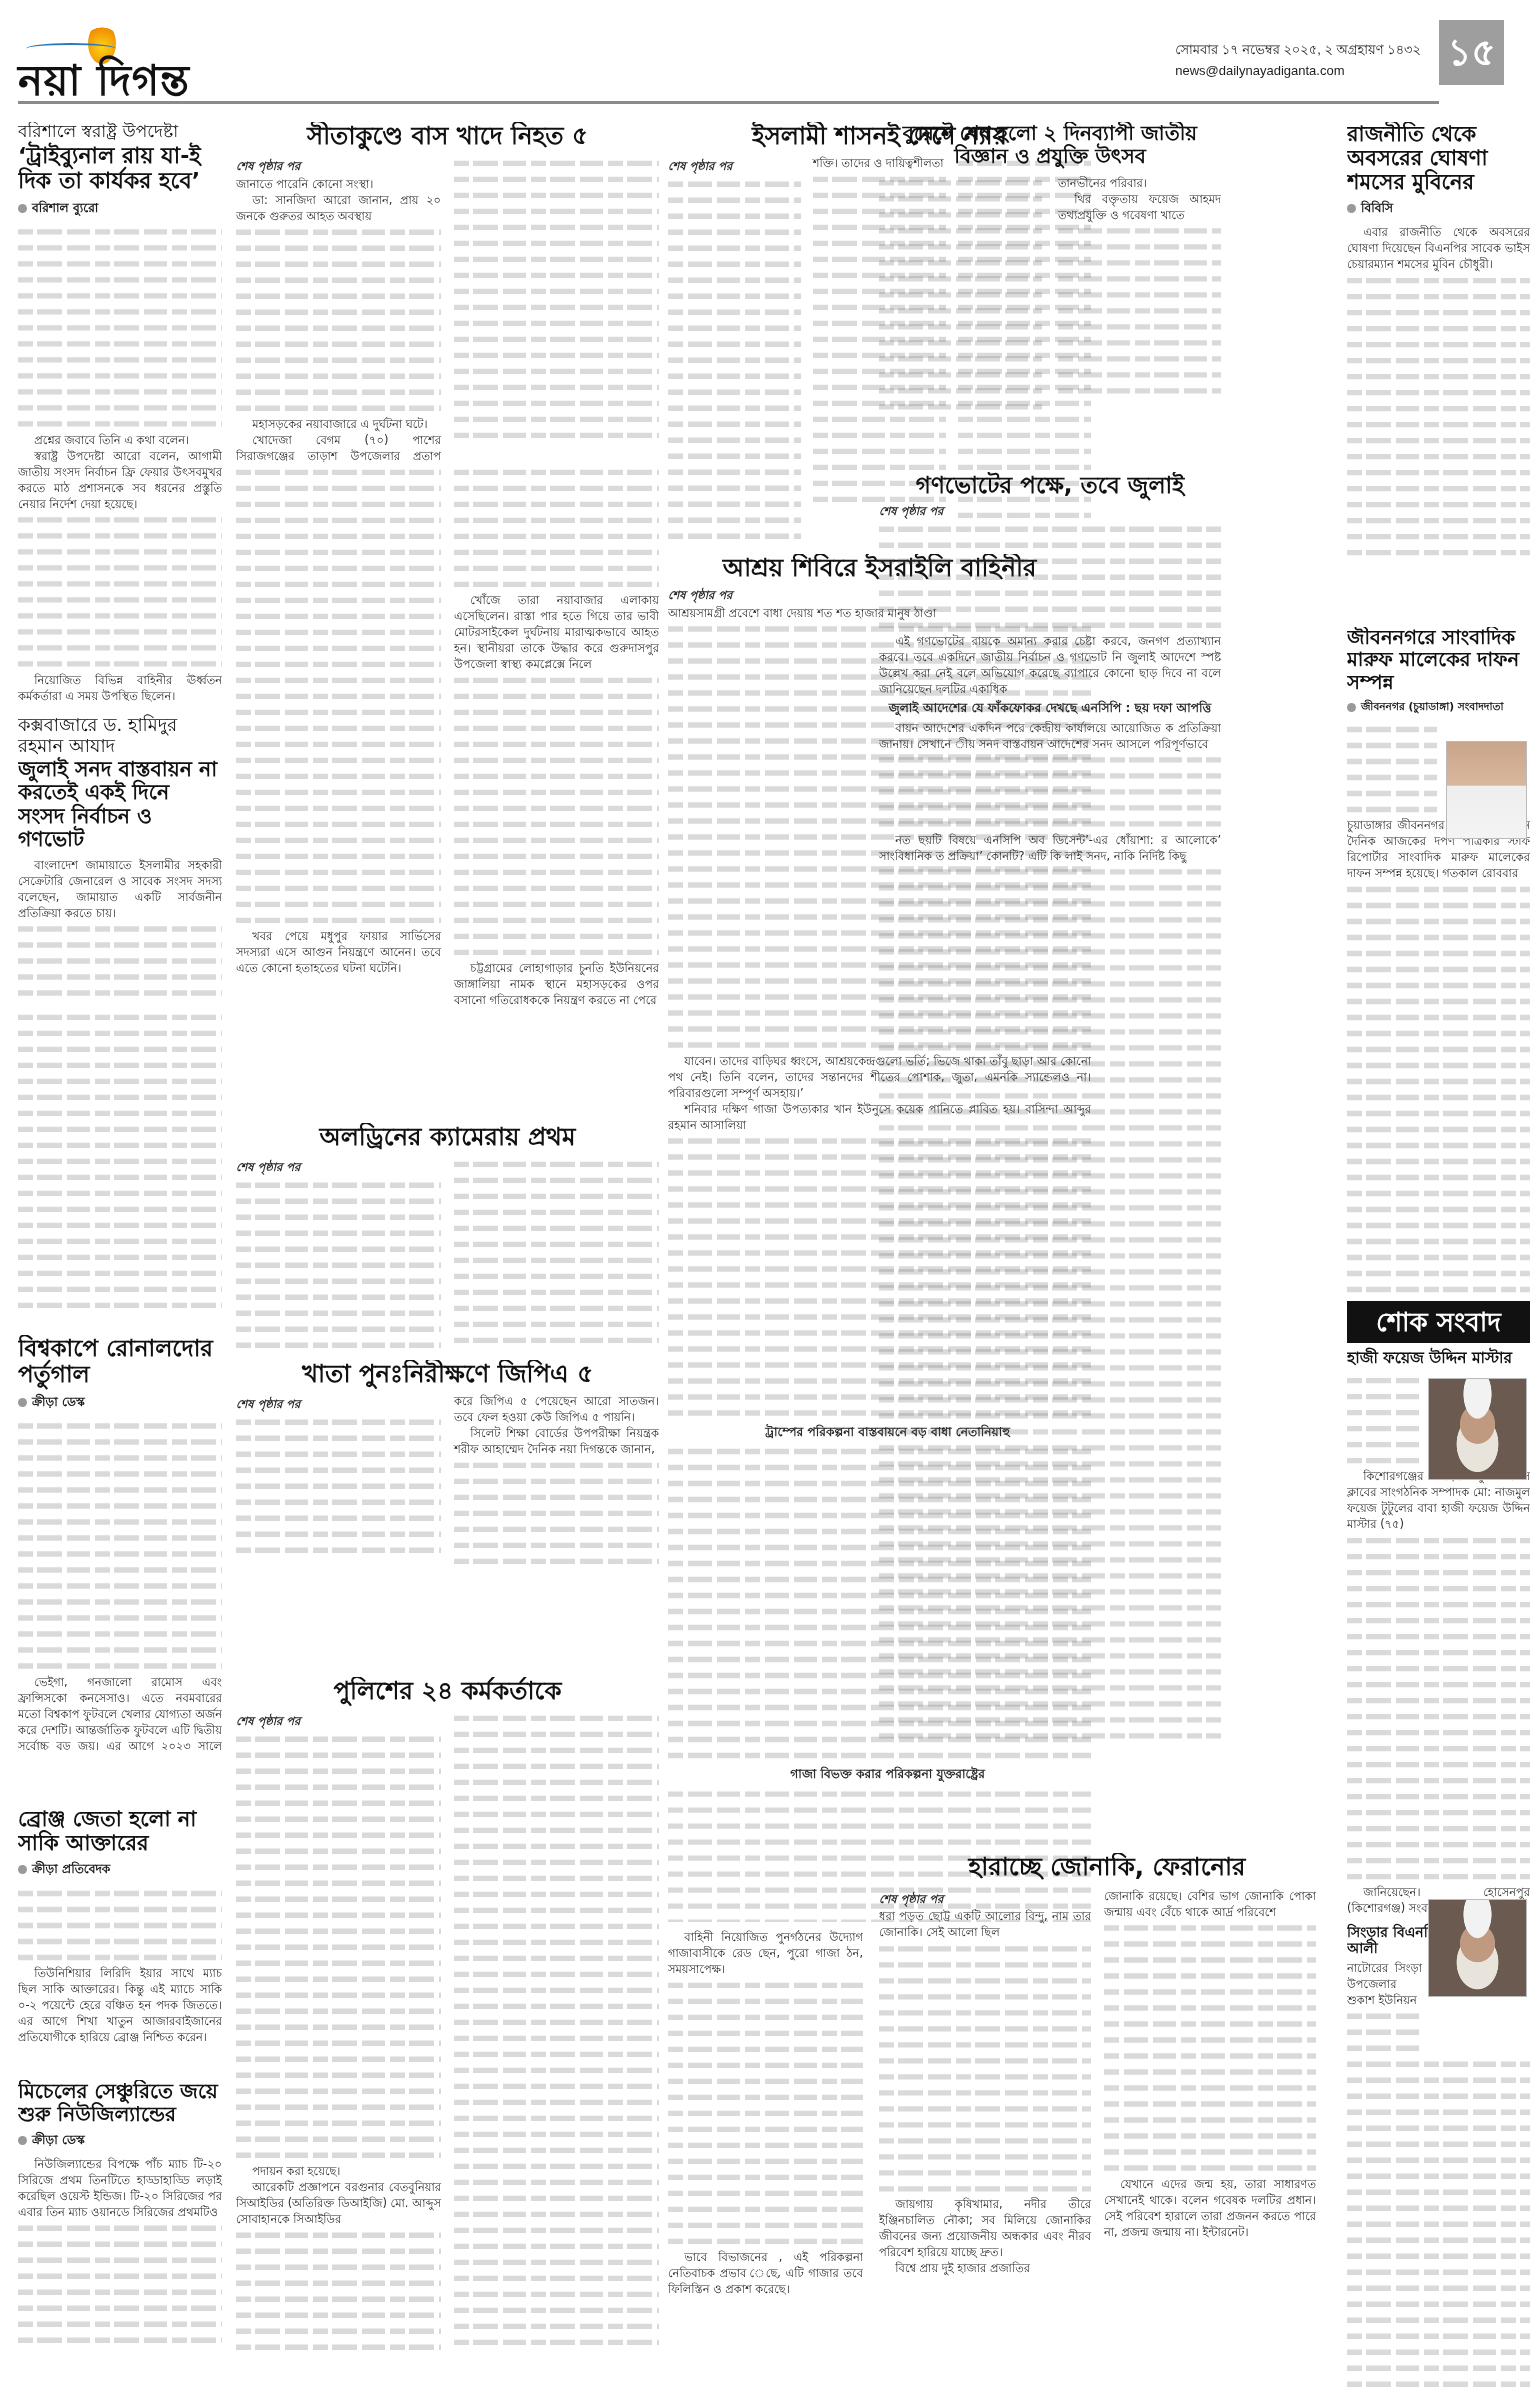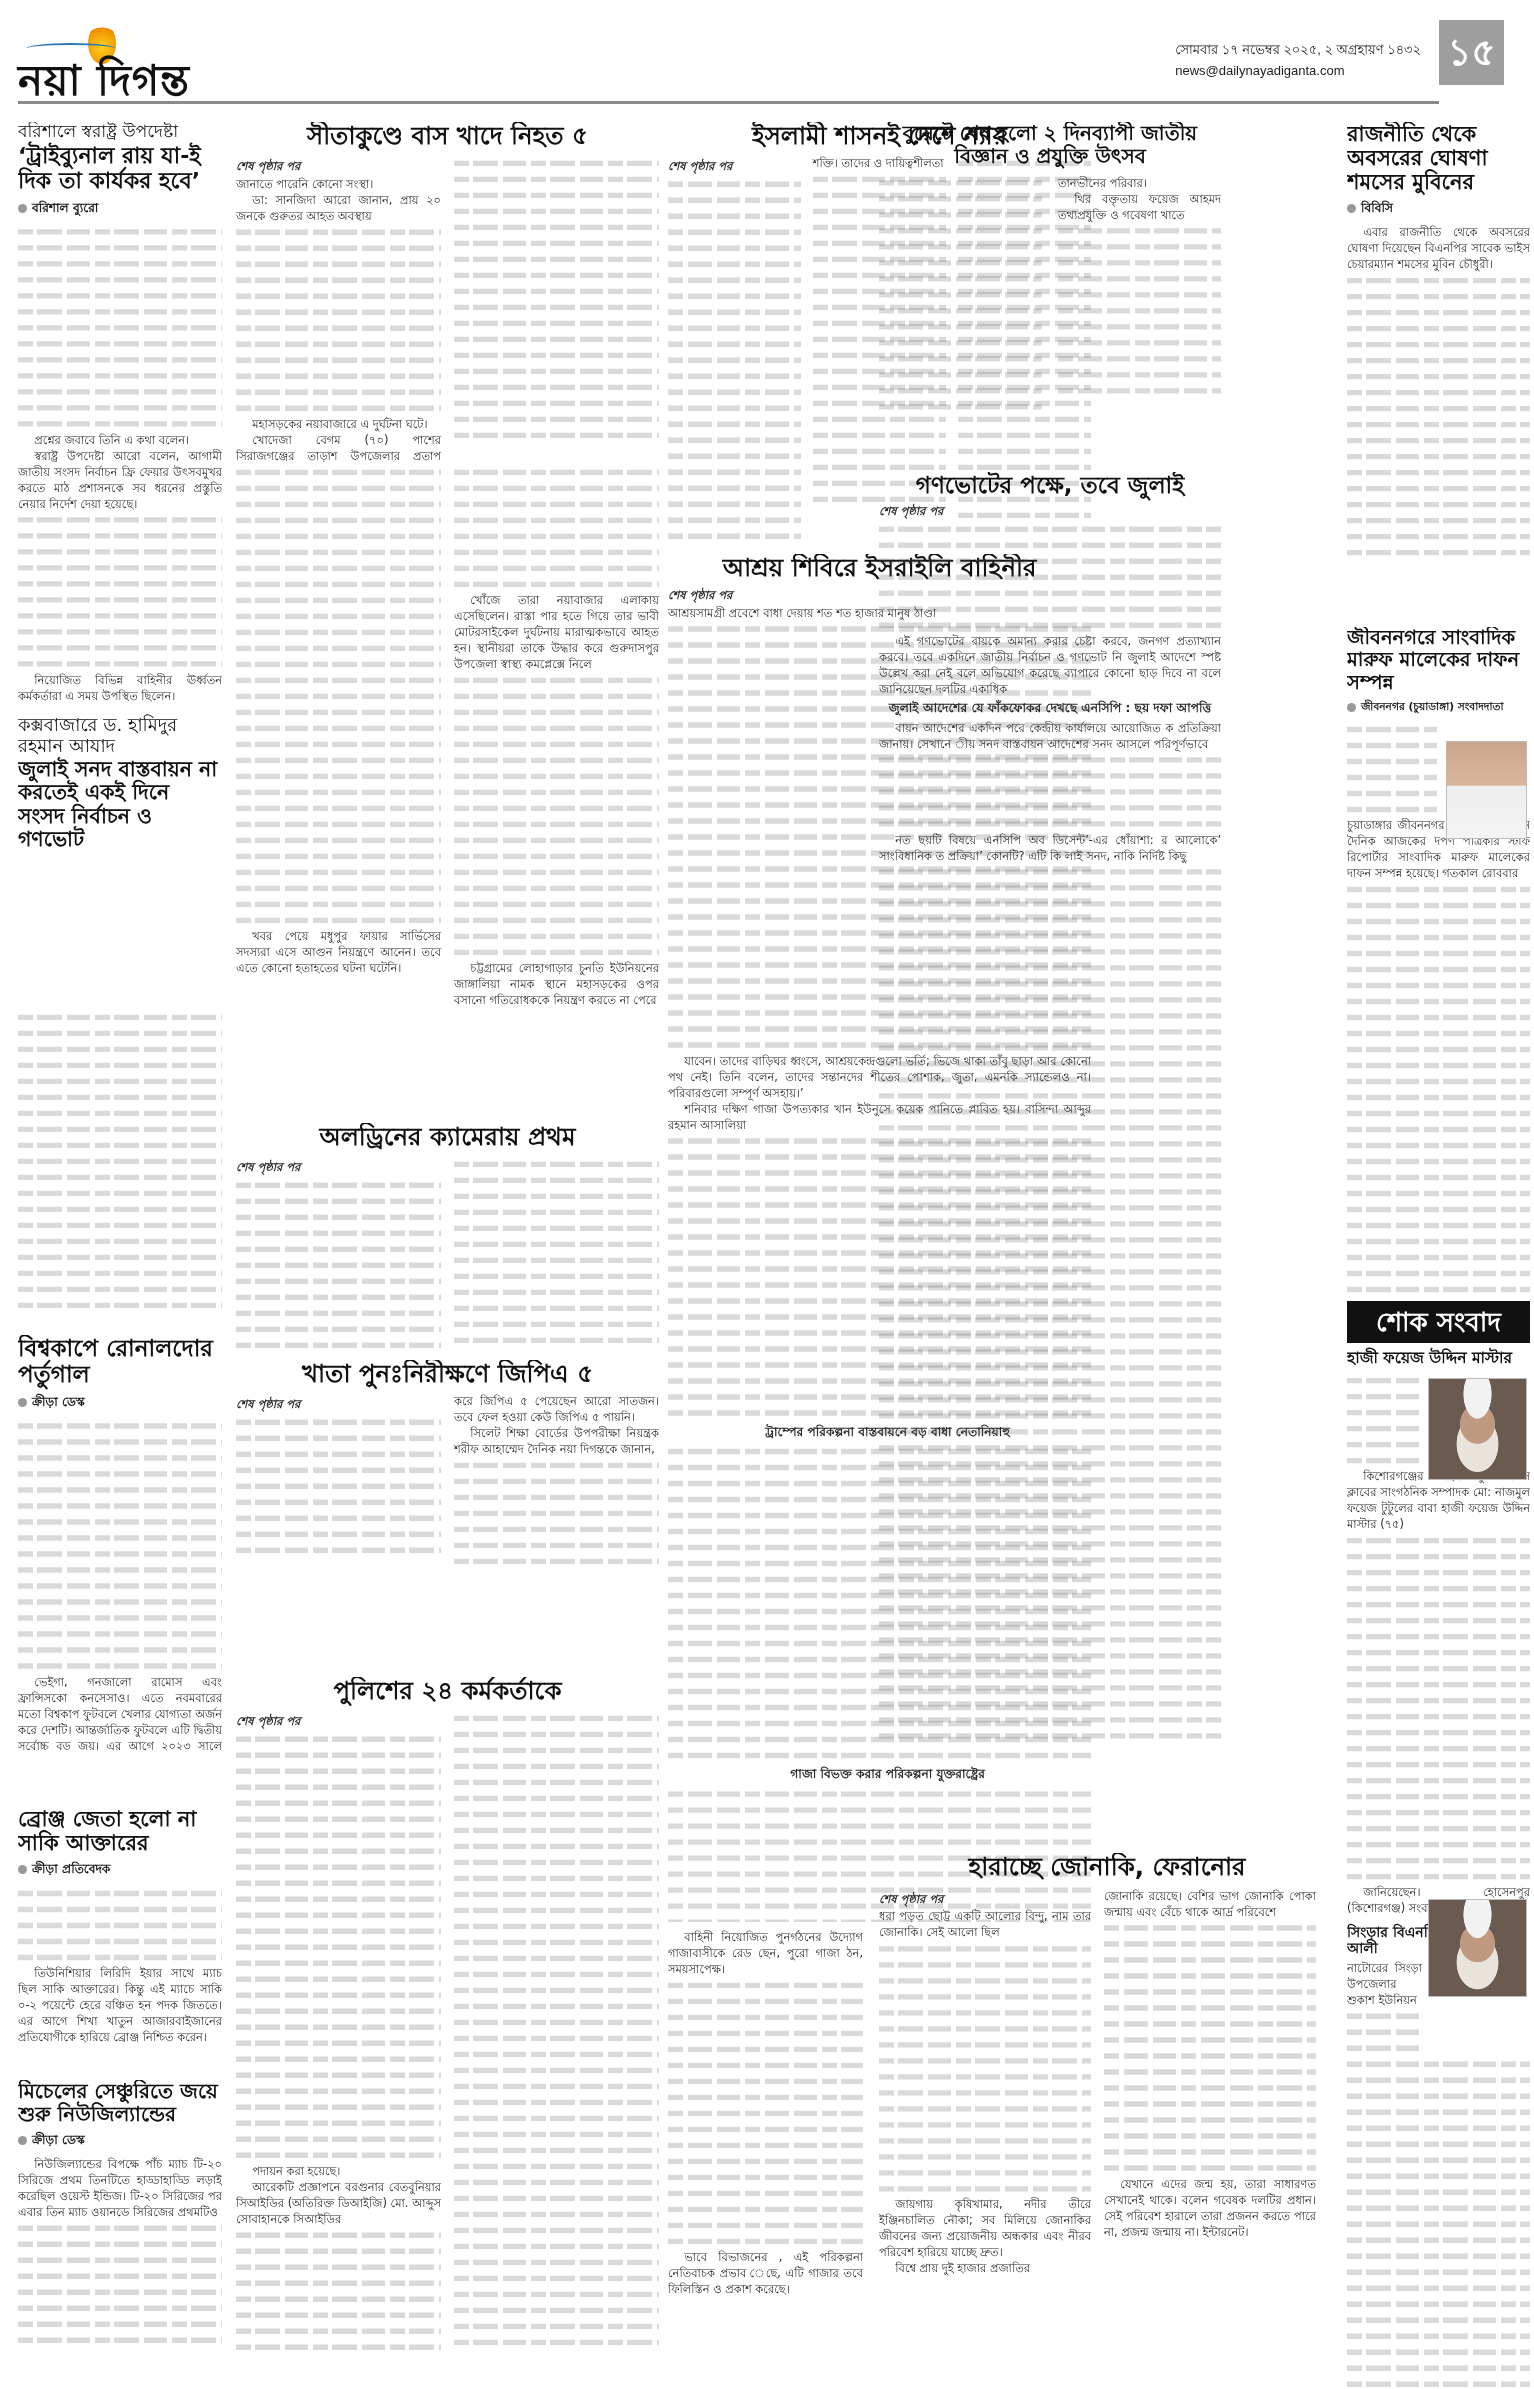--- a/index.html
+++ b/index.html
@@ -71,20 +71,29 @@
       <span class="filler"></span>
       <span class="filler"></span>
       <span class="filler"></span>
       <span class="filler"></span>
       <span class="filler"></span>
       <span class="filler"></span>
     <p>নিয়োজিত বিভিন্ন বাহিনীর ঊর্ধ্বতন কর্মকর্তারা এ সময় উপস্থিত ছিলেন।</p>
   </div>
   <div style="margin-top:11.4px" class="hl kicker">কক্সবাজারে ড. হামিদুর রহমান আযাদ</div>
   <div class="hl" style="font-size:20.4px;text-align:left">জুলাই সনদ বাস্তবায়ন না করতেই একই দিনে সংসদ নির্বাচন ও গণভোট</div>
+  <div class="body" style="margin-top:4.9px">
+    <p>বাংলাদেশ জামায়াতে ইসলামীর সহকারী সেক্রেটারি জেনারেল ও সাবেক সংসদ সদস্য বলেছেন, জামায়াত একটি সার্বজনীন প্রতিক্রিয়া করতে চায়।</p>
+    <span class="filler"></span>
+      <span class="filler"></span>
+      <span class="filler"></span>
+      <span class="filler"></span>
+      <span class="filler"></span>
+      <span class="filler"></span>
+  </div>
 </div>
 
 <div class="story" style="left:18px;top:1009px;width:204px;height:318px">
   <div class="body">
     <span class="filler"></span>
       <span class="filler"></span>
       <span class="filler"></span>
       <span class="filler"></span>
       <span class="filler"></span>
       <span class="filler"></span>

